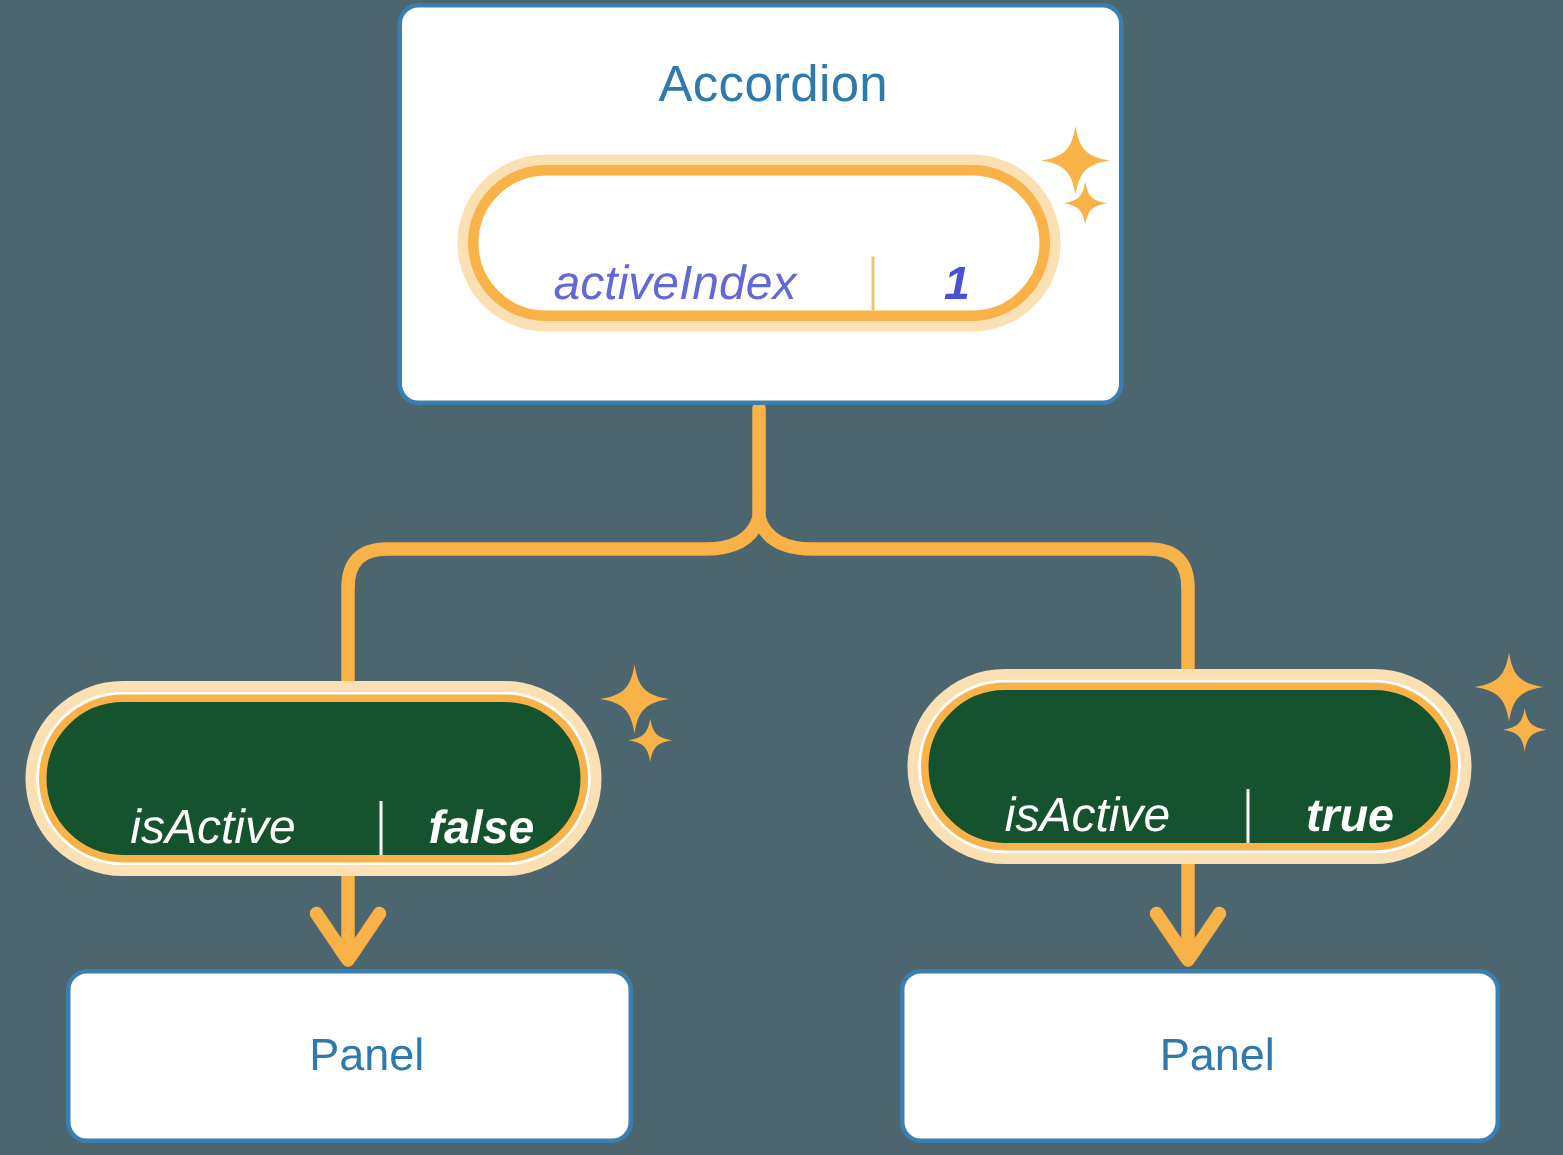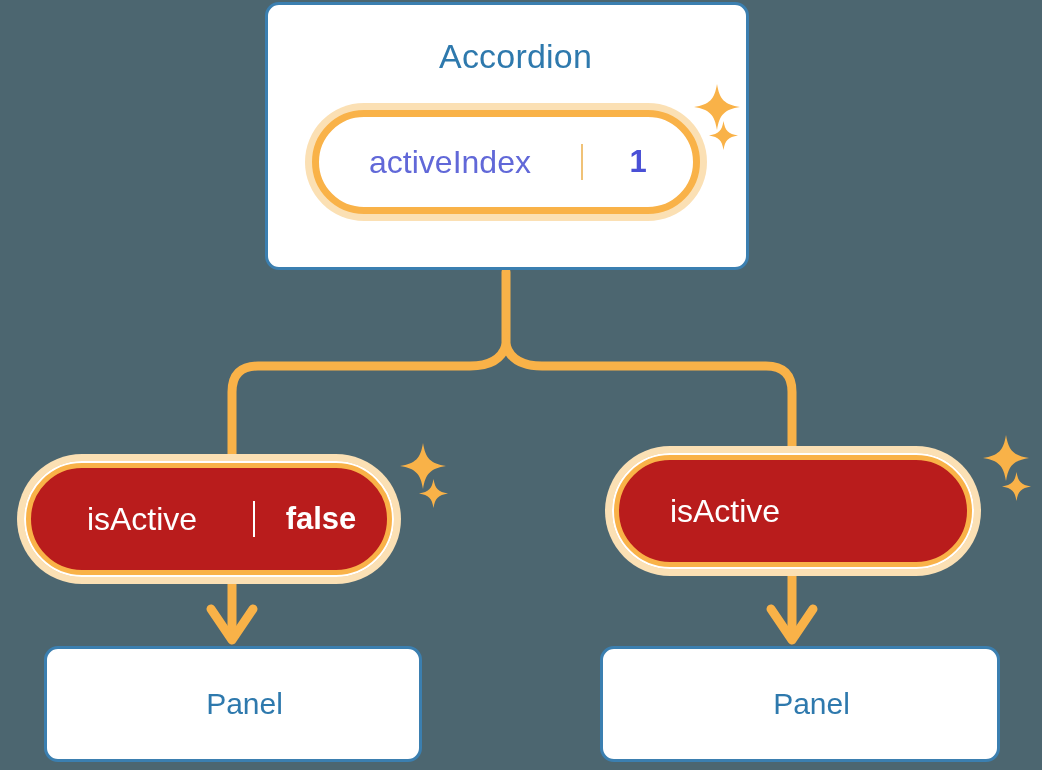--- a/index.html
+++ b/index.html
@@ -64,26 +64,27 @@
     color: #2e79ad;
     font-size: 30px;
     white-space: nowrap;
     padding-left: 23px;
   }
 
   
   .pill {
     position: absolute;
     display: flex;
-    align-items: center;
+    align-items: flex-end;
     box-sizing: border-box;
     border-radius: 999px;
     
     border: 7px solid #f9b248;
     box-shadow: 0 0 0 7px #fbe0b4;
+    font-style: italic;
   }
   .pill .seg {
     display: flex;
     align-items: center;
     justify-content: center;
     box-sizing: border-box;
     white-space: nowrap;
   }
   .pill .seg-key   { flex: 0 0 auto; }
   .pill .seg-value { flex: 0 0 auto; }
@@ -99,21 +100,21 @@
   }
   .pill-light .seg-value {
     color: #4a50d6;
     font-size: 31px;
     font-weight: bold;
     border-left: 2px solid #f0c277;
   }
 
   
   .pill-solid {
-    background: #b91c1c;
+    background: #14532d;
     border-radius: 999px;
     
     outline: 2px solid #ffffff;
     outline-offset: -2px;
   }
   .pill-solid .seg-key {
     color: #ffffff;
     font-size: 32px;
   }
   .pill-solid .seg-value {
@@ -193,20 +194,21 @@
     <div class="seg seg-key">isActive</div>
     <div class="seg seg-value">false</div>
   </div>
 
   <div class="card" id="panel-left">
     <div class="panel-title">Panel</div>
   </div>
 
   <div class="pill pill-solid" id="pill-is-active-true">
     <div class="seg seg-key">isActive</div>
+    <div class="seg seg-value">true</div>
   </div>
 
   <div class="card" id="panel-right">
     <div class="panel-title">Panel</div>
   </div>
 
   <svg class="sparkle" style="left:694px; top:84px;" width="46" height="46" viewBox="0 0 46 46">
     <path d="M23 0 C25.5 15.5 30.5 20.5 46 23 C30.5 25.5 25.5 30.5 23 46 C20.5 30.5 15.5 25.5 0 23 C15.5 20.5 20.5 15.5 23 0 Z" fill="#f9b248"></path>
   </svg>
   <svg class="sparkle" style="left:709px; top:121px;" width="29" height="29" viewBox="0 0 46 46">

